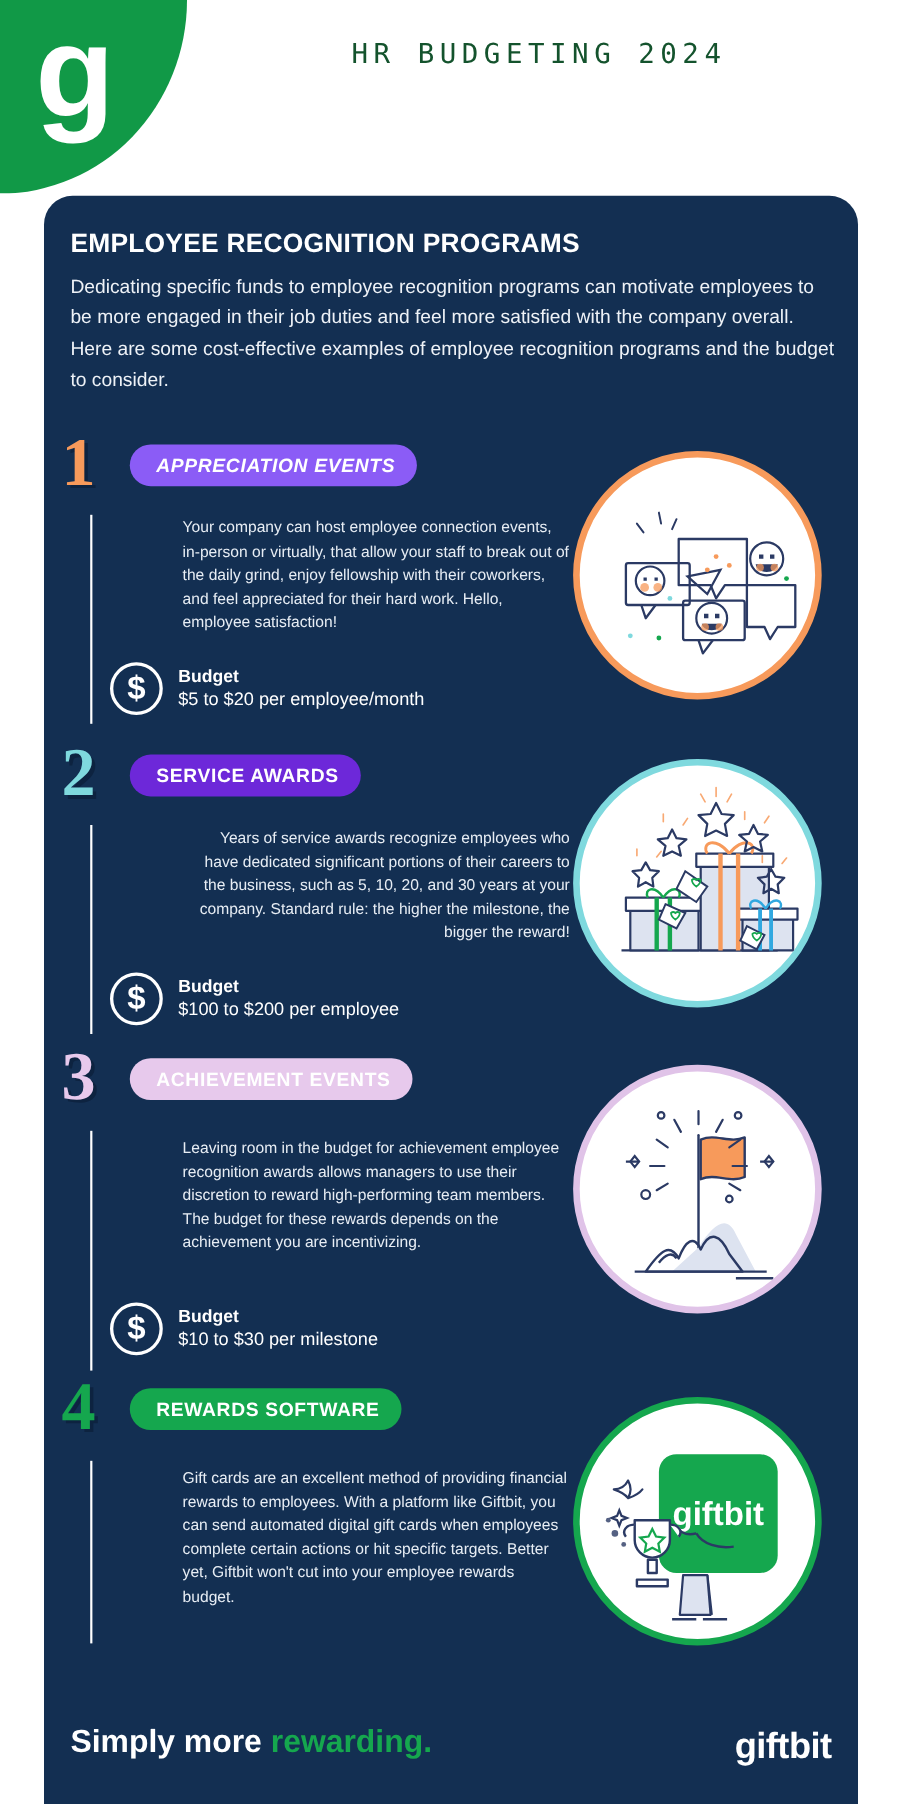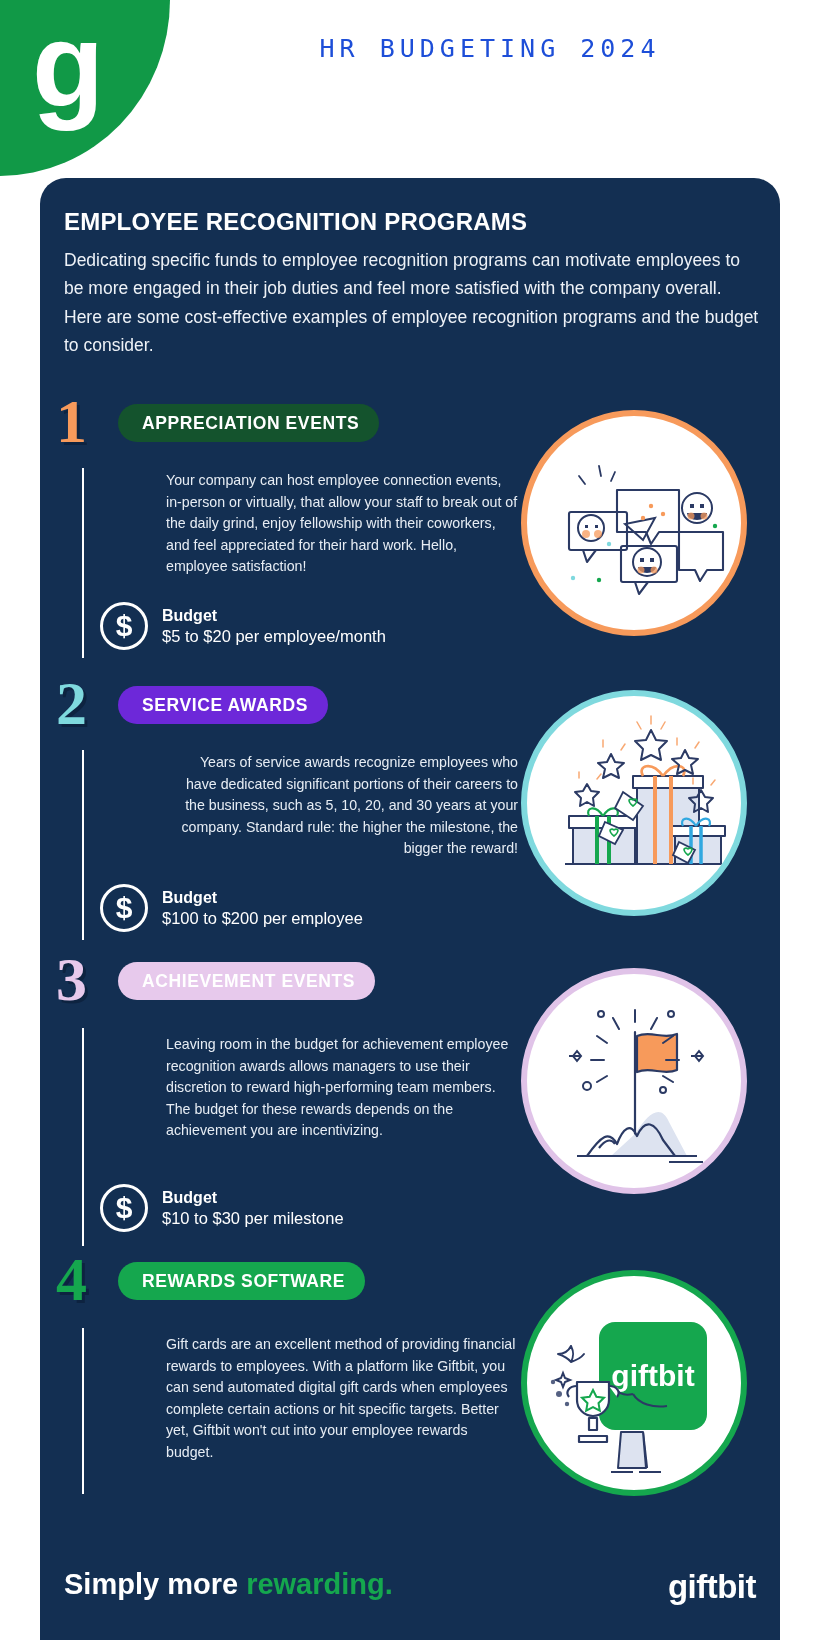--- a/index.html
+++ b/index.html
@@ -25,21 +25,21 @@
     position:absolute; left:32px; top:6px;
     font-size:118px; font-weight:700; color:#ffffff;
     line-height:1; letter-spacing:-2px;
     font-family:"Liberation Sans", sans-serif;
   }
   #header-titles {
     position:absolute; left:170px; top:34px; width:640px; text-align:center;
   }
   #kicker {
     font-size:25px; font-weight:400; letter-spacing:5px;
-    color:#1d4ed8; font-family:"DejaVu Sans Mono", monospace;
+    color:#14532d; font-family:"DejaVu Sans Mono", monospace;
   }
   #main-title {
     margin-top:10px;
     font-size:43px; font-weight:700; letter-spacing:0.5px;
     color:#221b5c;
   }
 
   
   #panel {
     position:absolute; left:40px; top:178px; width:740px; height:1462px;
@@ -124,21 +124,21 @@
 </div>
 
 <div id="panel">
 
   <div id="panel-title">EMPLOYEE RECOGNITION PROGRAMS</div>
   <div id="panel-intro">Dedicating specific funds to employee recognition programs can motivate employees to be more engaged in their job duties and feel more satisfied with the company overall. Here are some cost-effective examples of employee recognition programs and the budget to consider.</div>
 
   <div id="sections-host">
       <div class="section" style="top: 212px;">
         <div class="num" style="color: rgb(247, 154, 91); text-shadow: rgb(13, 35, 64) 3px 3px 0px;">1</div>
-        <div class="pill" style="background: #14532d;">
+        <div class="pill" style="background: #8b5cf6; font-style: italic;">
           <span>APPRECIATION EVENTS</span>
         </div>
         <div class="rail" style="top: 78px; height: 190px;"></div>
         <div class="body-text" style="top: 80px;">Your company can host employee connection events, in-person or virtually, that allow your staff to break out of the daily grind, enjoy fellowship with their coworkers, and feel appreciated for their hard work. Hello, employee satisfaction!</div>
         <div class="budget-row" style="top: 212px;">
           <div class="dollar">$</div>
           <div class="budget-texts">
             <div class="budget-label">Budget</div>
             <div class="budget-value">$5 to $20 per employee/month</div>
           </div>

